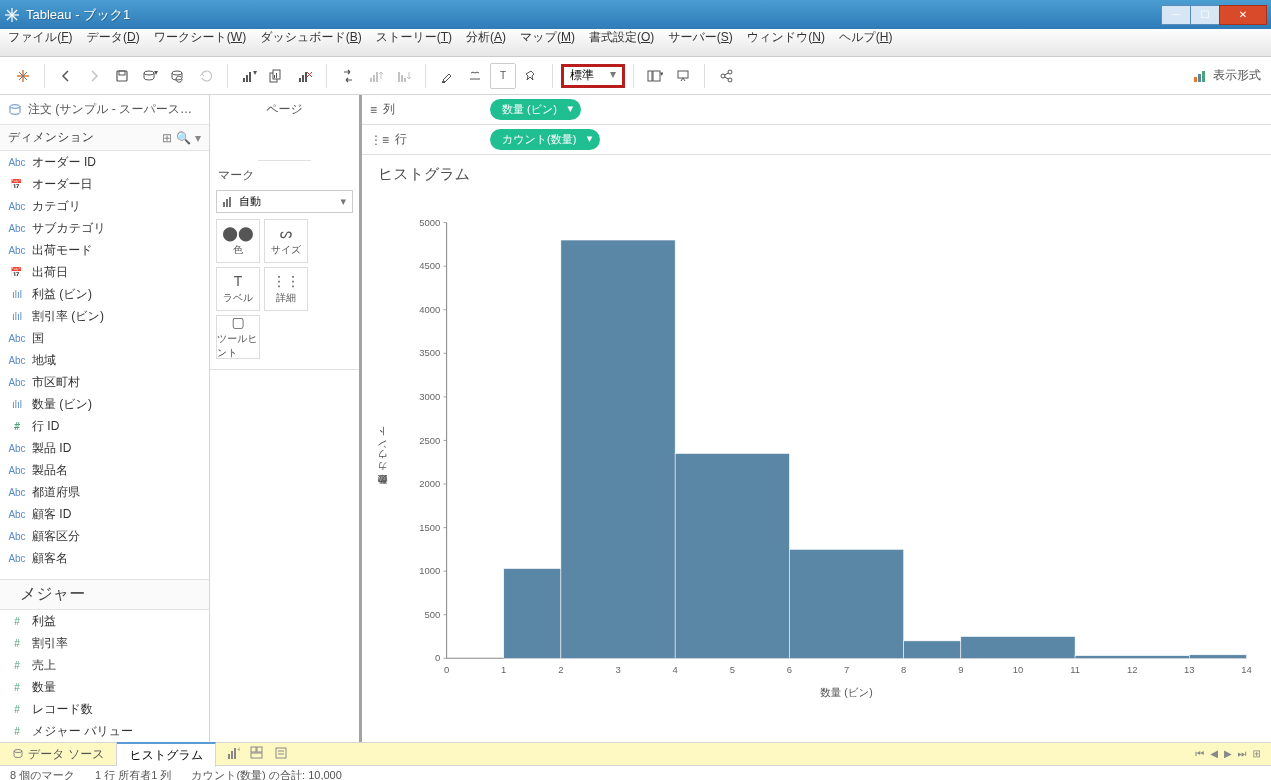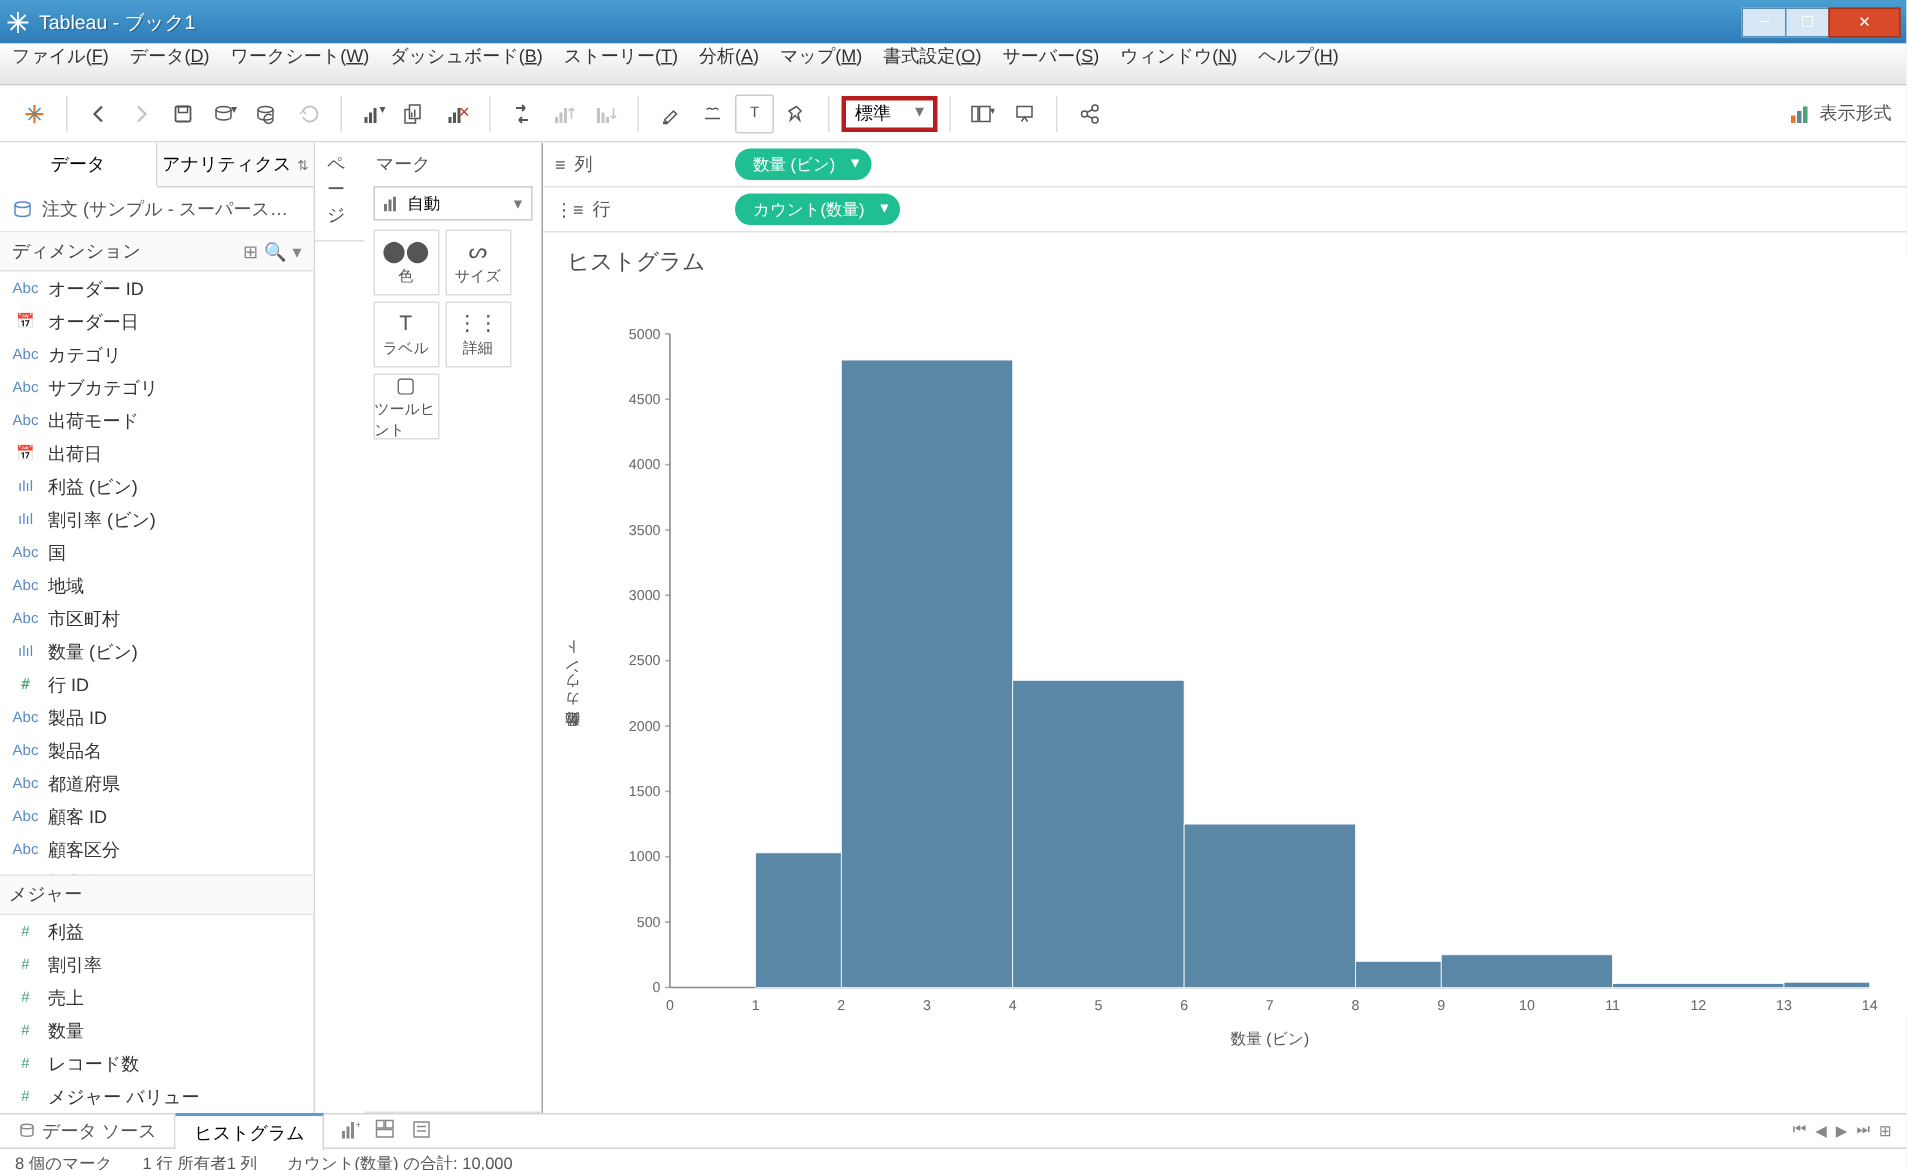--- a/index.html
+++ b/index.html
@@ -35,24 +35,24 @@
 .dim-header .tools { margin-left:auto; display:flex; gap:4px; color:#888; }
 .field-list { overflow-y:auto; flex:1; }
 .field-list::-webkit-scrollbar { width:14px; }
 .field-list::-webkit-scrollbar-thumb { background:#c7c7c7; border:1px solid #aaa; }
 .field { display:flex; align-items:center; gap:6px; padding:2.5px 8px; font-size:12px; color:#333; }
 .field .ico { width:18px; text-align:center; font-size:10px; }
 .ico.abc { color:#5a8bc6; }
 .ico.date,.ico.num { color:#4aa37a; font-family:monospace; }
 .ico.bin { color:#5a8bc6; }
 .ico.measure { color:#4aa37a; }
-.section-h { padding:4px 6px; font-size:12px; color:#444; background:#fafafa; border-top:1px solid #e4e4e4; border-bottom:1px solid #e4e4e4; }
-
-
-.sidebar-m { width:152px; display:flex; flex-direction:row; border-right:1px solid #a3a3a3; }
+.section-h { padding:4px 20px; font-size:16px; color:#444; background:#fafafa; border-top:1px solid #e4e4e4; border-bottom:1px solid #e4e4e4; }
+
+
+.sidebar-m { width:152px; display:flex; flex-direction:column; border-right:3px solid #a3a3a3;align-items:center; }
 .shelf { border-bottom:1px solid #e0e0e0; padding:6px 8px 10px; }
 .shelf .label { color:#555; font-size:12px; margin-bottom:22px; }
 .shelf.pages,.shelf.filters { height:66px; }
 .marks-card { border-bottom:1px solid #e0e0e0; padding:6px 6px 10px; }
 .marks-card .label { color:#555; font-size:12px; margin:0 2px 6px; }
 .marks-select { display:flex; align-items:center; border:1px solid #ccc; padding:3px 6px; background:#fff; font-size:11px; position:relative;}
 .marks-select:after{ content:"▾"; position:absolute; right:6px; color:#777;}
 .mark-grid { display:flex; flex-wrap:wrap; gap:4px; margin-top:6px; }
 .mark-cell { width:44px; height:44px; border:1px solid #ddd; display:flex; flex-direction:column; align-items:center; justify-content:center; font-size:10px; color:#555; }
 .mark-cell .mi { font-size:14px; margin-bottom:2px; }
@@ -62,21 +62,21 @@
 .shelf-row { display:flex; align-items:center; padding:4px 8px; border-bottom:1px solid #e0e0e0; gap:10px; }
 .shelf-row .slabel { width:110px; display:flex; align-items:center; gap:6px; color:#555; font-size:12px; }
 .pill { background:#1fbf92; color:#fff; padding:3px 24px 3px 12px; border-radius:11px; font-size:11px; position:relative;}
 .pill:after { content:"▾"; position:absolute; right:8px; }
 .chart-wrap { flex:1; padding:8px 14px; overflow:hidden; position:relative;}
 .chart-title { font-size:15px; color:#4e4e4e; margin:2px 0 6px 2px; }
 .chart-inner { position:relative; height:calc(100% - 28px); display:flex; }
 .yaxis-label { writing-mode:vertical-rl; transform:rotate(180deg); font-size:10px; color:#555; align-self:center; margin-right:4px;}
 svg.chart-svg { flex:1; }
 
-.sheets-bar { height:23px; background:#ffffff; display:flex; align-items:center; border-top:1px solid #d5d5d5; }
+.sheets-bar { height:23px; background:#fef9c3; display:flex; align-items:center; border-top:1px solid #d5d5d5; }
 .sheet-tab { padding:3px 12px; border-right:1px solid #d5d5d5; font-size:12px; display:flex; align-items:center; gap:4px;}
 .sheet-tab.ds { color:#555;}
 .sheet-tab.active { background:#fff; border-top:2px solid #5a9bd5; }
 .sheet-icons { display:flex; gap:10px; padding:0 10px; color:#777; font-size:13px;}
 .sheet-nav { margin-left:auto; display:flex; gap:6px; padding:0 10px; color:#888; font-size:10px;}
 
 .status { height:19px; background:#fff; border-top:1px solid #d5d5d5; display:flex; align-items:center; padding:0 10px; font-size:11px; color:#555; gap:20px;}
 </style>
 </head>
 <body>
@@ -261,24 +261,20 @@
         <rect x="1" y="8" width="3" height="5" fill="#e8762c"></rect>
         <rect x="5" y="5" width="3" height="8" fill="#5b879b"></rect>
         <rect x="9" y="2" width="3" height="11" fill="#4aa37a"></rect>
       </svg>
     <span>表示形式</span>
   </div>
 </div>
 
 <div class="main">
   <div class="sidebar-l">
-    <div class="side-tabs">
-      <div class="side-tab active"><span>データ</span></div>
-      <div class="side-tab"><span>アナリティクス</span><span class="sort-icon">⇅</span></div>
-    </div>
     <div class="ds-name">
       <svg width="14" height="14" viewBox="0 0 14 14">
           <ellipse cx="7" cy="3.5" rx="5" ry="1.8" fill="none" stroke="#5a8bc6"></ellipse>
           <path d="M2 3.5 v6 a5 1.8 0 0 0 10 0 v-6" fill="none" stroke="#5a8bc6"></path>
         </svg>
       <span>注文 (サンプル - スーパース…</span>
     </div>
     <div class="dim-header">
       <span>ディメンション</span>
       <span class="tools">

